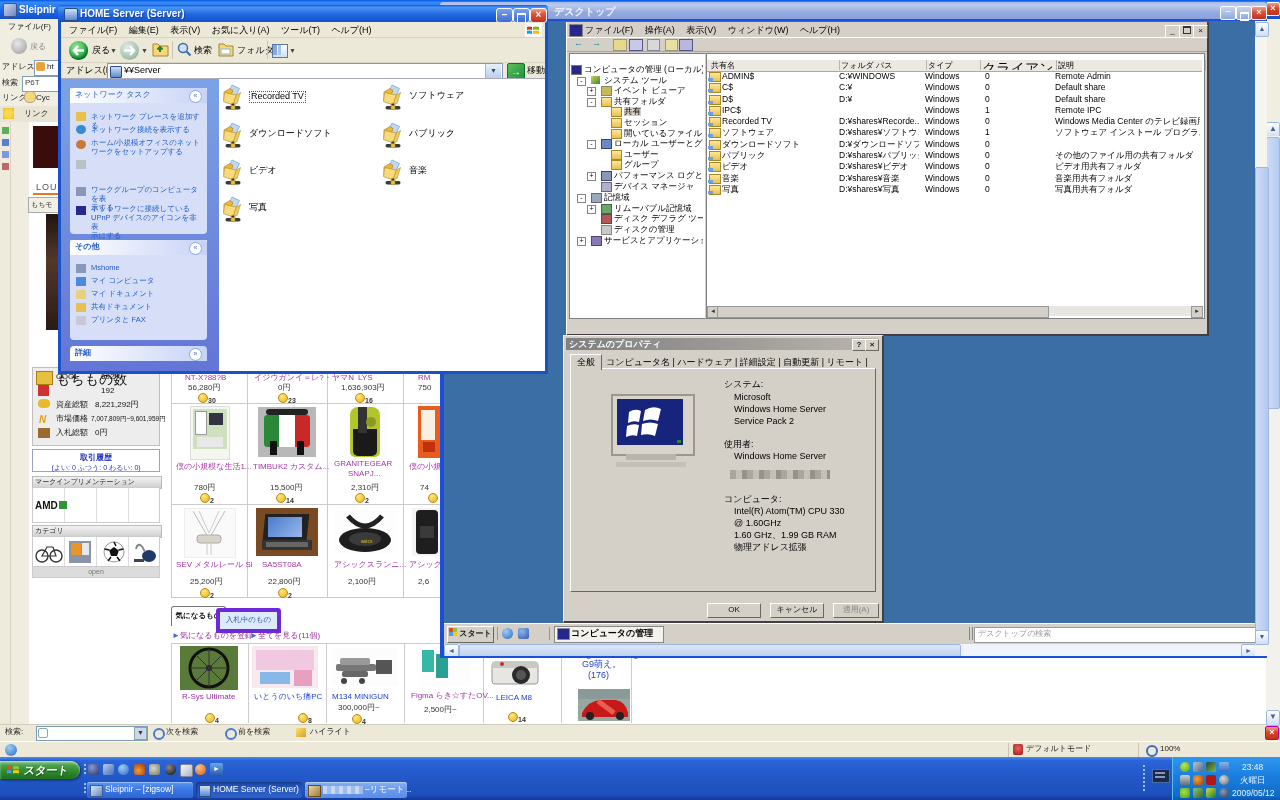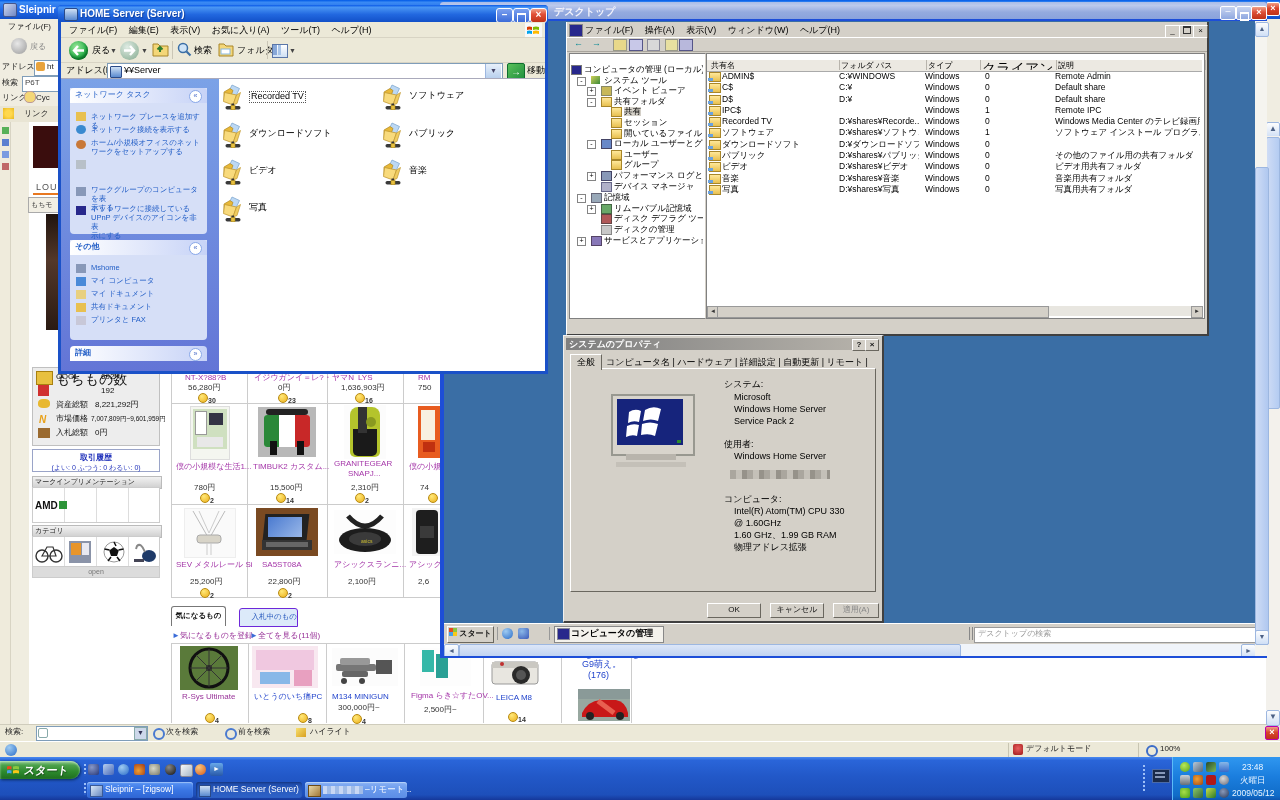--- a/index.html
+++ b/index.html
@@ -215,21 +215,21 @@
   <div class="t" style="left:190px;top:578px;font-size:8px;color:#333">25,200円</div>
   <div class="t" style="left:268px;top:578px;font-size:8px;color:#333">22,800円</div>
   <div class="t" style="left:348px;top:578px;font-size:8px;color:#333">2,100円</div>
   <div class="t" style="left:418px;top:578px;font-size:8px;color:#333">2,6</div>
   <div class="smi" style="left:200px;top:588px"></div>
     <div class="t" style="left:210px;top:592px;font-size:7px;font-weight:bold;color:#333">2</div>
   <div class="smi" style="left:278px;top:588px"></div>
     <div class="t" style="left:288px;top:592px;font-size:7px;font-weight:bold;color:#333">2</div>
 
   <div class="a" style="left:171px;top:606px;width:53px;height:19px;background:#fff;border:1px solid #777;border-bottom:none;border-radius:3px 3px 0 0;font-size:7.5px;font-weight:bold;color:#111;text-align:center;line-height:18px;overflow:hidden">気になるもの</div>
-  <div class="a" style="left:239px;top:608px;width:57px;height:17px;background:#dceafa;border:1px solid #6d28d9;border-radius:3px 3px 0 0;font-size:7.5px;color:#2255bb;text-align:right;line-height:16px;overflow:hidden">入札中のもの</div>
+  <div class="a" style="left:216px;top:608px;width:57px;height:17px;background:#dceafa;border:4px solid #6d28d9;border-radius:3px 3px 0 0;font-size:7.5px;color:#2255bb;text-align:center;line-height:16px;overflow:hidden">入札中のもの</div>
 
   <div class="t" style="left:172px;top:632px;font-size:8px;color:#993399"><span style="color:#3a6cd8">►</span>気になるものを登録</div>
   <div class="t" style="left:250px;top:632px;font-size:8px;color:#993399"><span style="color:#3a6cd8">►</span>全てを見る(11個)</div>
 
 <div class="a" style="left:171px;top:643px;width:461px;height:1px;background:#ccc"></div>
 <div class="a" style="left:171px;top:643px;width:1px;height:80px;background:#ccc"></div>
 <div class="a" style="left:248px;top:643px;width:1px;height:80px;background:#ccc"></div>
 <div class="a" style="left:326px;top:643px;width:1px;height:80px;background:#ccc"></div>
 <div class="a" style="left:404px;top:643px;width:1px;height:80px;background:#ccc"></div>
 <div class="a" style="left:483px;top:643px;width:1px;height:80px;background:#ccc"></div>

